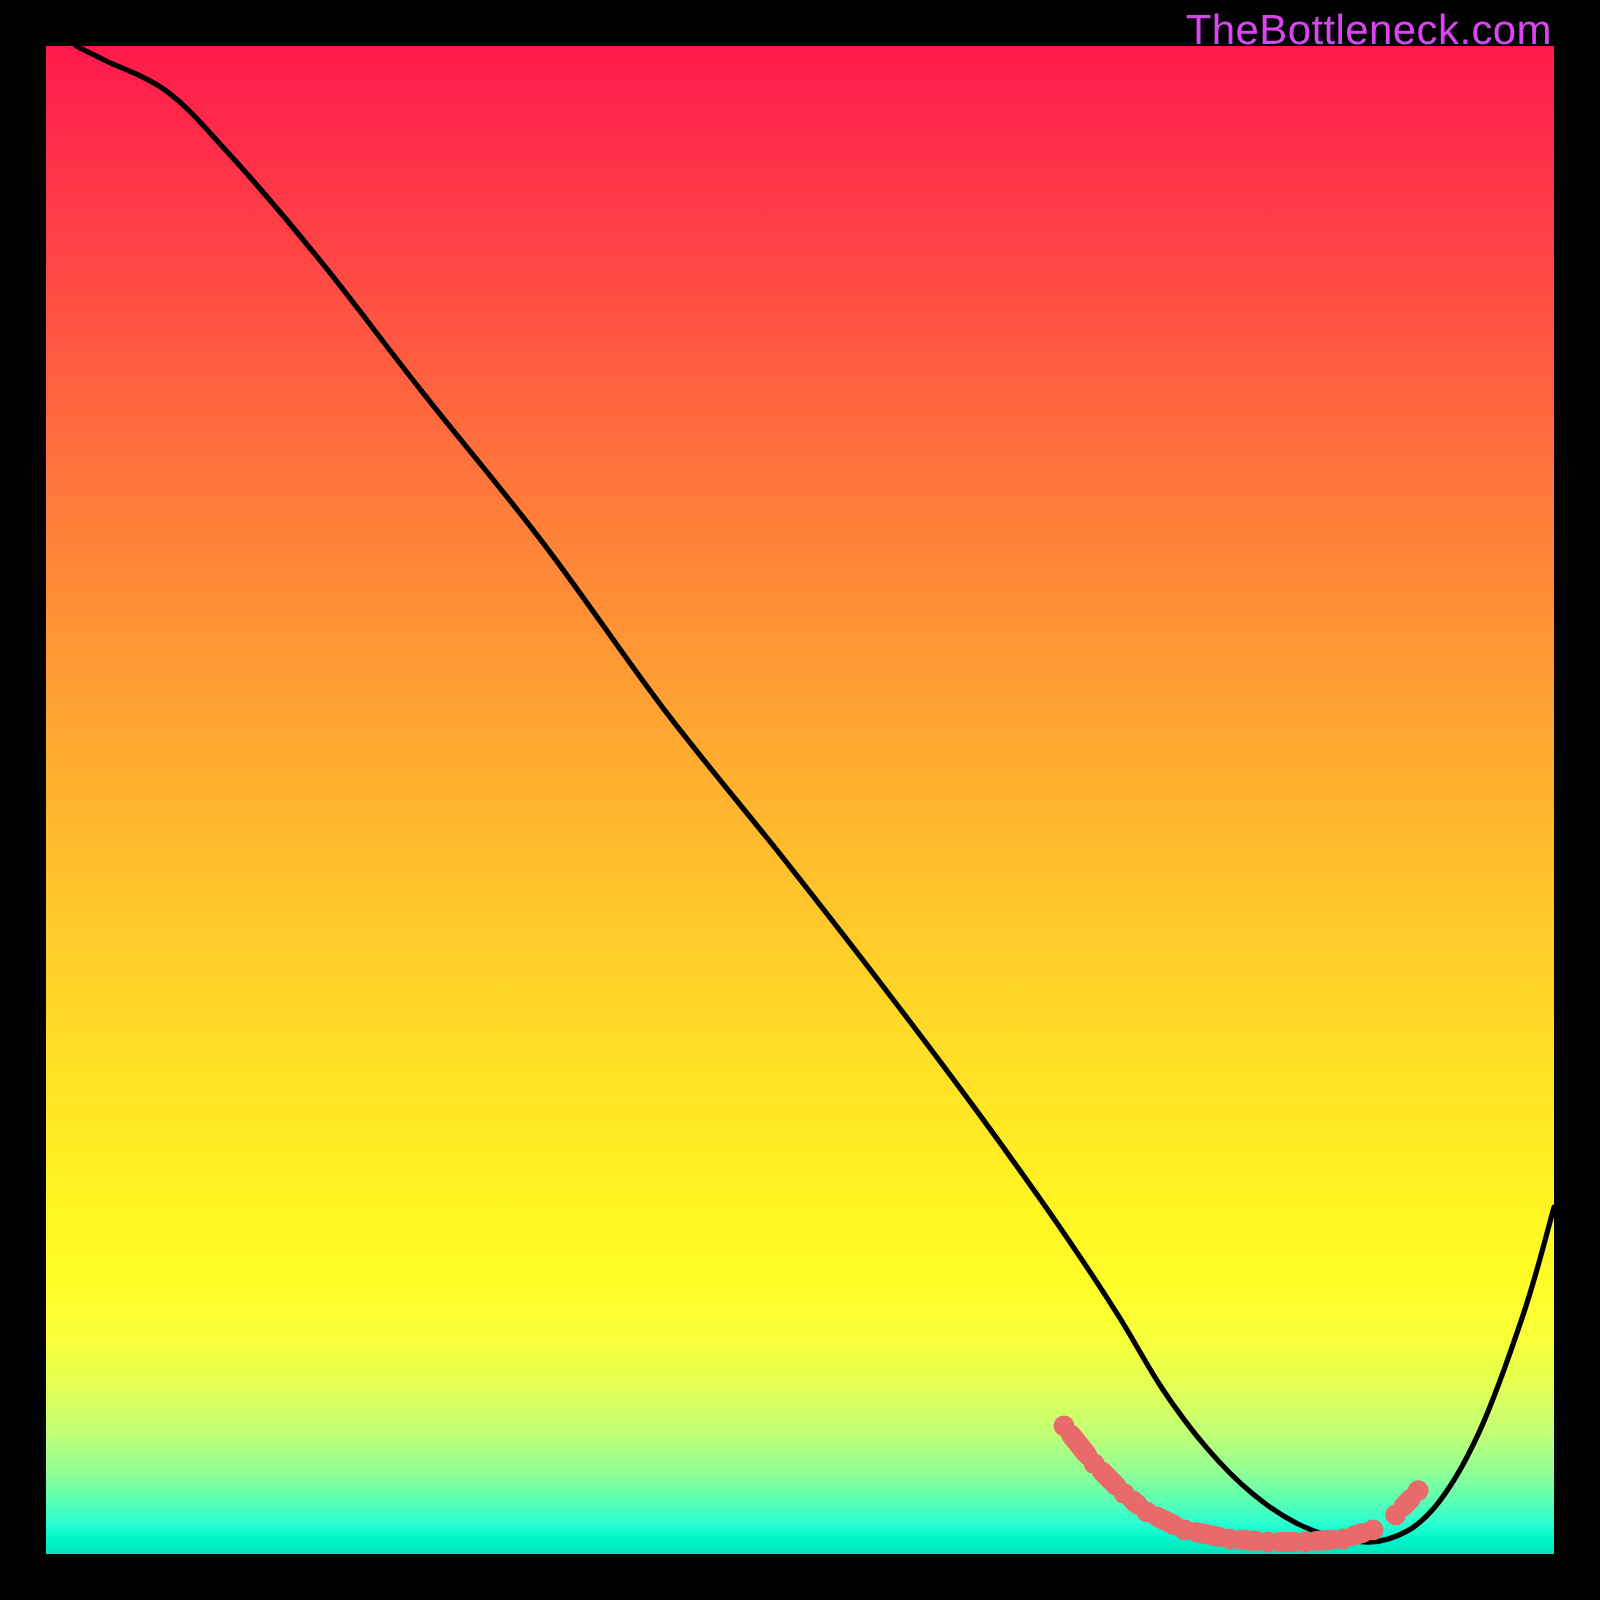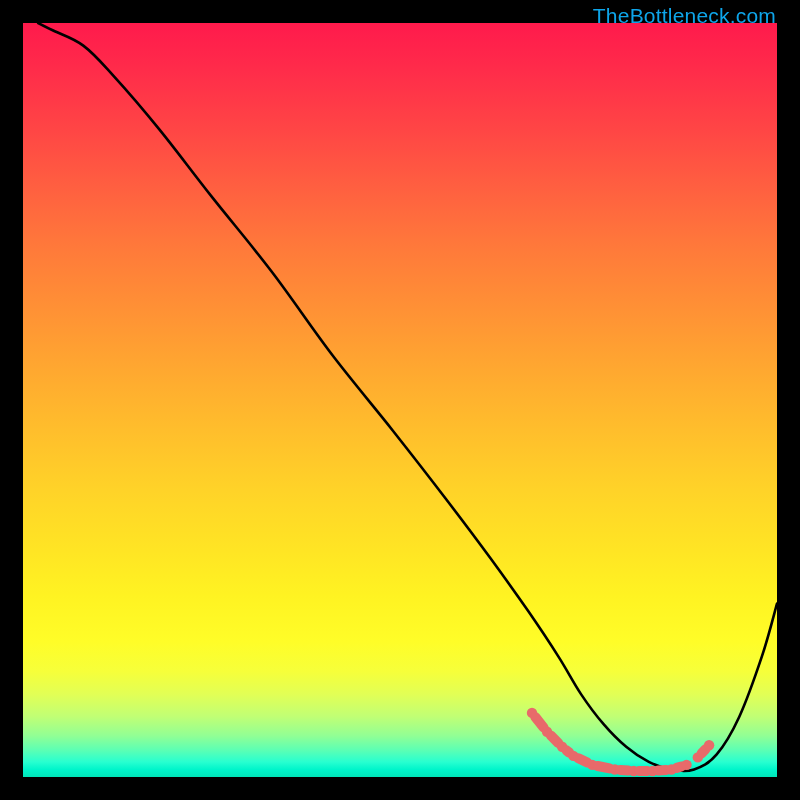--- a/index.html
+++ b/index.html
@@ -45,21 +45,21 @@
       #00e5b8 100%
     );
   }
   .watermark {
     position: absolute;
     top: 4px;
     right: 24px;
     font-family: Arial, Helvetica, sans-serif;
     font-size: 21px;
     font-weight: 400;
-    color: #0ea5e9;
+    color: #d946ef;
     letter-spacing: 0.2px;
     z-index: 10;
   }
   svg.curve {
     position: absolute;
     left: 0;
     top: 0;
     width: 754px;
     height: 754px;
   }

